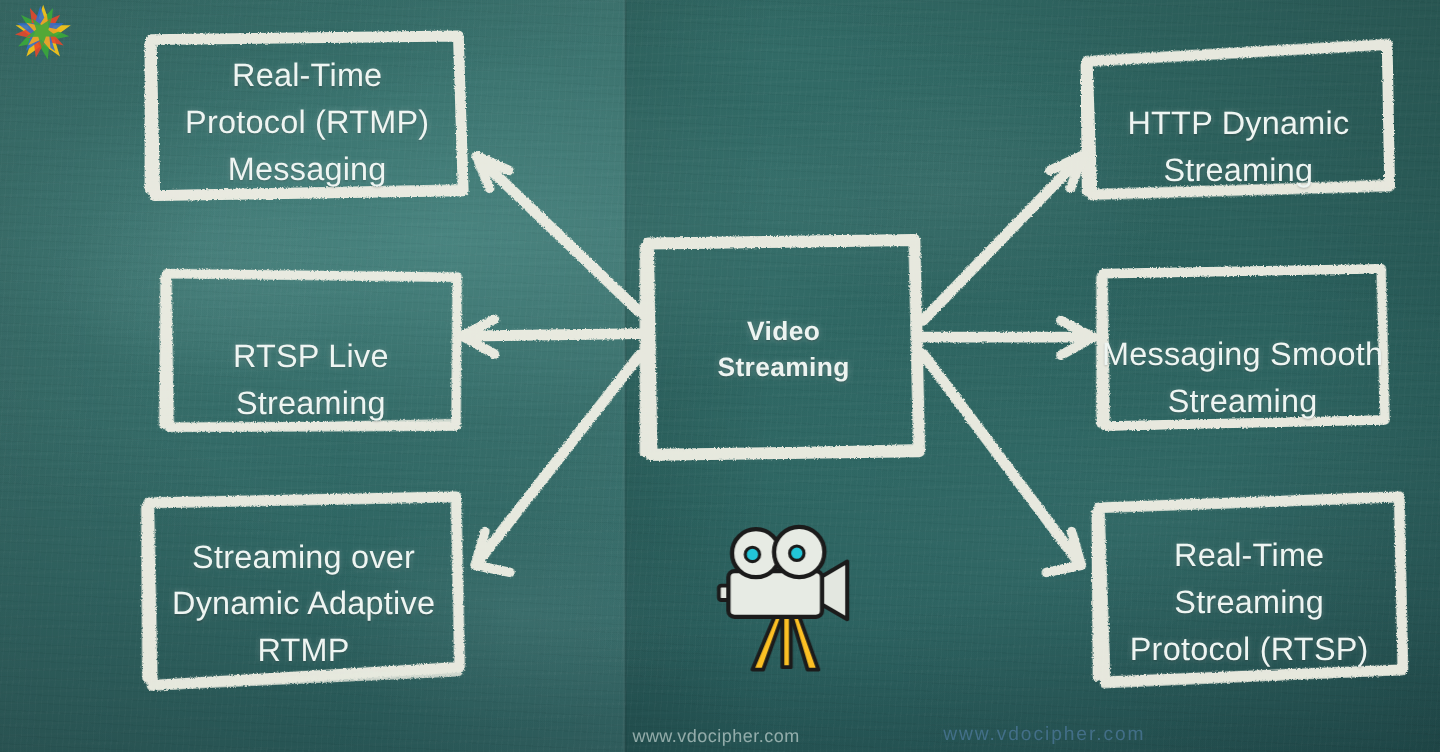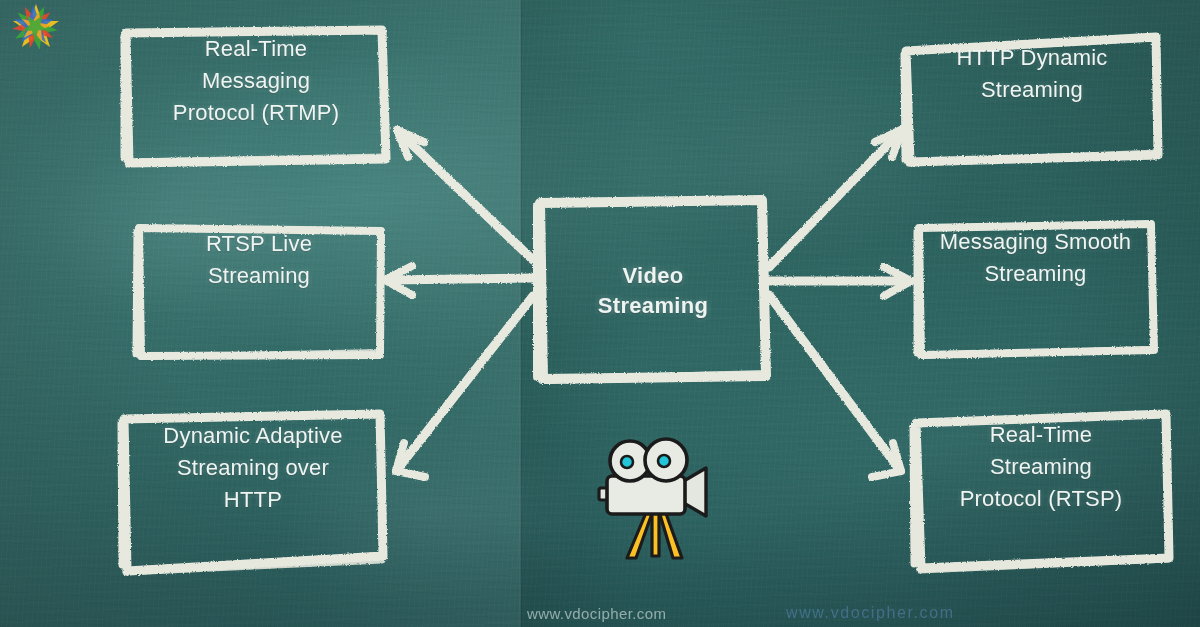--- a/index.html
+++ b/index.html
@@ -70,25 +70,25 @@
     position: absolute;
     left: 0; top: 0;
     width: 1200px; height: 627px;
     pointer-events: none;
   }
 
   
   .node-label {
     position: absolute;
     display: flex;
-    align-items: flex-start;
+    align-items: flex-end;
     justify-content: center;
     text-align: center;
     color: #eef5f2;
-    font-size: 22px;
+    font-size: 27px;
     line-height: 1.45;
     letter-spacing: .2px;
     text-shadow: 0 0 5px rgba(255,255,255,0.22), 0 1px 2px rgba(0,0,0,0.25);
     font-weight: 400;
   }
   .hub-label {
     position: absolute;
     display: flex;
     align-items: center;
     justify-content: center;
@@ -250,37 +250,37 @@
   <div class="hub-label" style="left:540px; top:203px; width:226px; height:176px;">
     <div>
       <div>Video</div>
       <div>Streaming</div>
     </div>
   </div>
 
   <div class="node-label" style="left:126px; top:33px; width:260px; height:128px;">
     <div>
       <div>Real-Time</div>
+      <div>Protocol (RTMP)</div>
       <div>Messaging</div>
-      <div>Protocol (RTMP)</div>
     </div>
   </div>
 
   <div class="node-label" style="left:137px; top:228px; width:244px; height:128px;">
     <div>
       <div>RTSP Live</div>
       <div>Streaming</div>
     </div>
   </div>
 
   <div class="node-label" style="left:124px; top:420px; width:258px; height:142px;">
     <div>
+      <div>Streaming over</div>
       <div>Dynamic Adaptive</div>
-      <div>Streaming over</div>
-      <div>HTTP</div>
+      <div>RTMP</div>
     </div>
   </div>
 
   <div class="node-label" style="left:906px; top:42px; width:252px; height:120px;">
     <div>
       <div>HTTP Dynamic</div>
       <div>Streaming</div>
     </div>
   </div>
 

